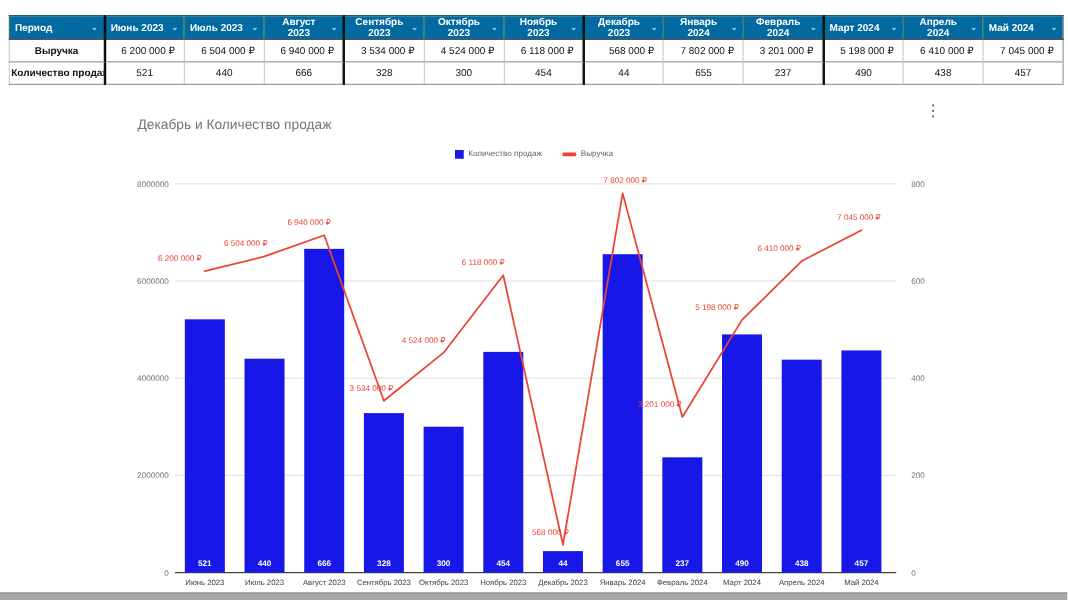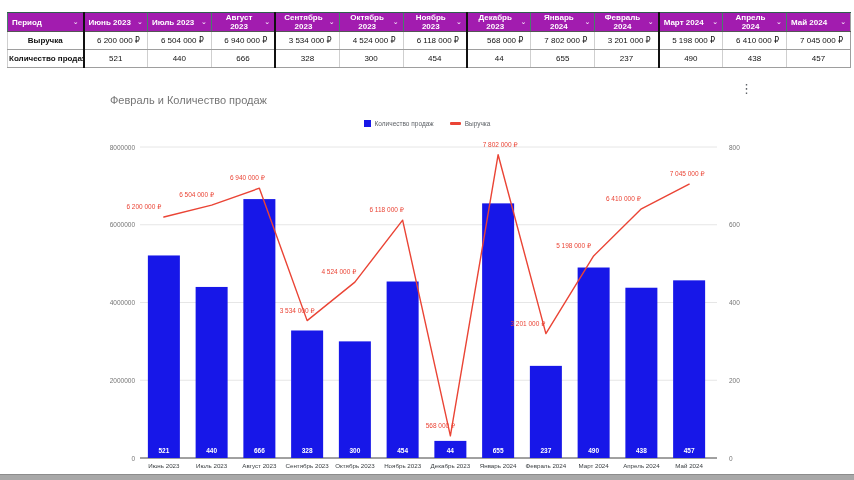--- a/index.html
+++ b/index.html
@@ -3,21 +3,21 @@
 <meta charset="utf-8">
 <style>
   html,body{margin:0;padding:0;background:#fff;width:854px;height:480px;overflow:hidden;
     font-family:"Liberation Sans","DejaVu Sans",sans-serif;}
   .screen{position:relative;width:854px;height:480px;background:#fff;}
 
   
   .data-table{position:absolute;left:7px;top:12px;width:844px;border-collapse:collapse;
     table-layout:fixed;font-size:8px;color:#111;}
   .data-table col.first{width:76px;}
-  .data-table th{background:#a21caf;color:#fff;font-weight:bold;height:16px;padding:0 4px;
+  .data-table th{background:#0369a1;color:#fff;font-weight:bold;height:16px;padding:0 4px;
     border-left:1px solid #47806a;border-top:1px solid #2e5e4c;border-bottom:1px solid #555;margin-top:12px;}
   .th-inner{display:flex;justify-content:space-between;align-items:center;}
   .chev{font-size:7px;opacity:.85;margin-left:2px;}
   .data-table td{height:15px;border-left:1px solid #cfcfcf;border-bottom:1px solid #9e9e9e;
     background:#fff;white-space:nowrap;overflow:hidden;}
   .data-table .row-label{font-weight:bold;text-align:center;}
   .data-table td.rev{text-align:right;padding-right:7px;}
   .data-table td.cnt{text-align:center;}
   .data-table .grp{border-left:2px solid #111 !important;}
   .data-table{border:1px solid #9e9e9e;}
@@ -167,21 +167,21 @@
           <td class="cnt grp">44</td>
           <td class="cnt">655</td>
           <td class="cnt">237</td>
           <td class="cnt grp">490</td>
           <td class="cnt">438</td>
           <td class="cnt">457</td>
         </tr>
     </tbody>
   </table>
 
-  <div class="chart-title">Февраль и Количество продаж</div>
+  <div class="chart-title">Декабрь и Количество продаж</div>
   <div class="kebab">⋮</div>
 
   <div class="legend">
     <div class="legend-item">
       <span class="sq" id="legend-sq" style="background: rgb(23, 23, 232);"></span>
       <span>Количество продаж</span>
     </div>
     <div class="legend-item">
       <span class="ln" id="legend-ln" style="background: rgb(234, 68, 53);"></span>
       <span>Выручка</span>

